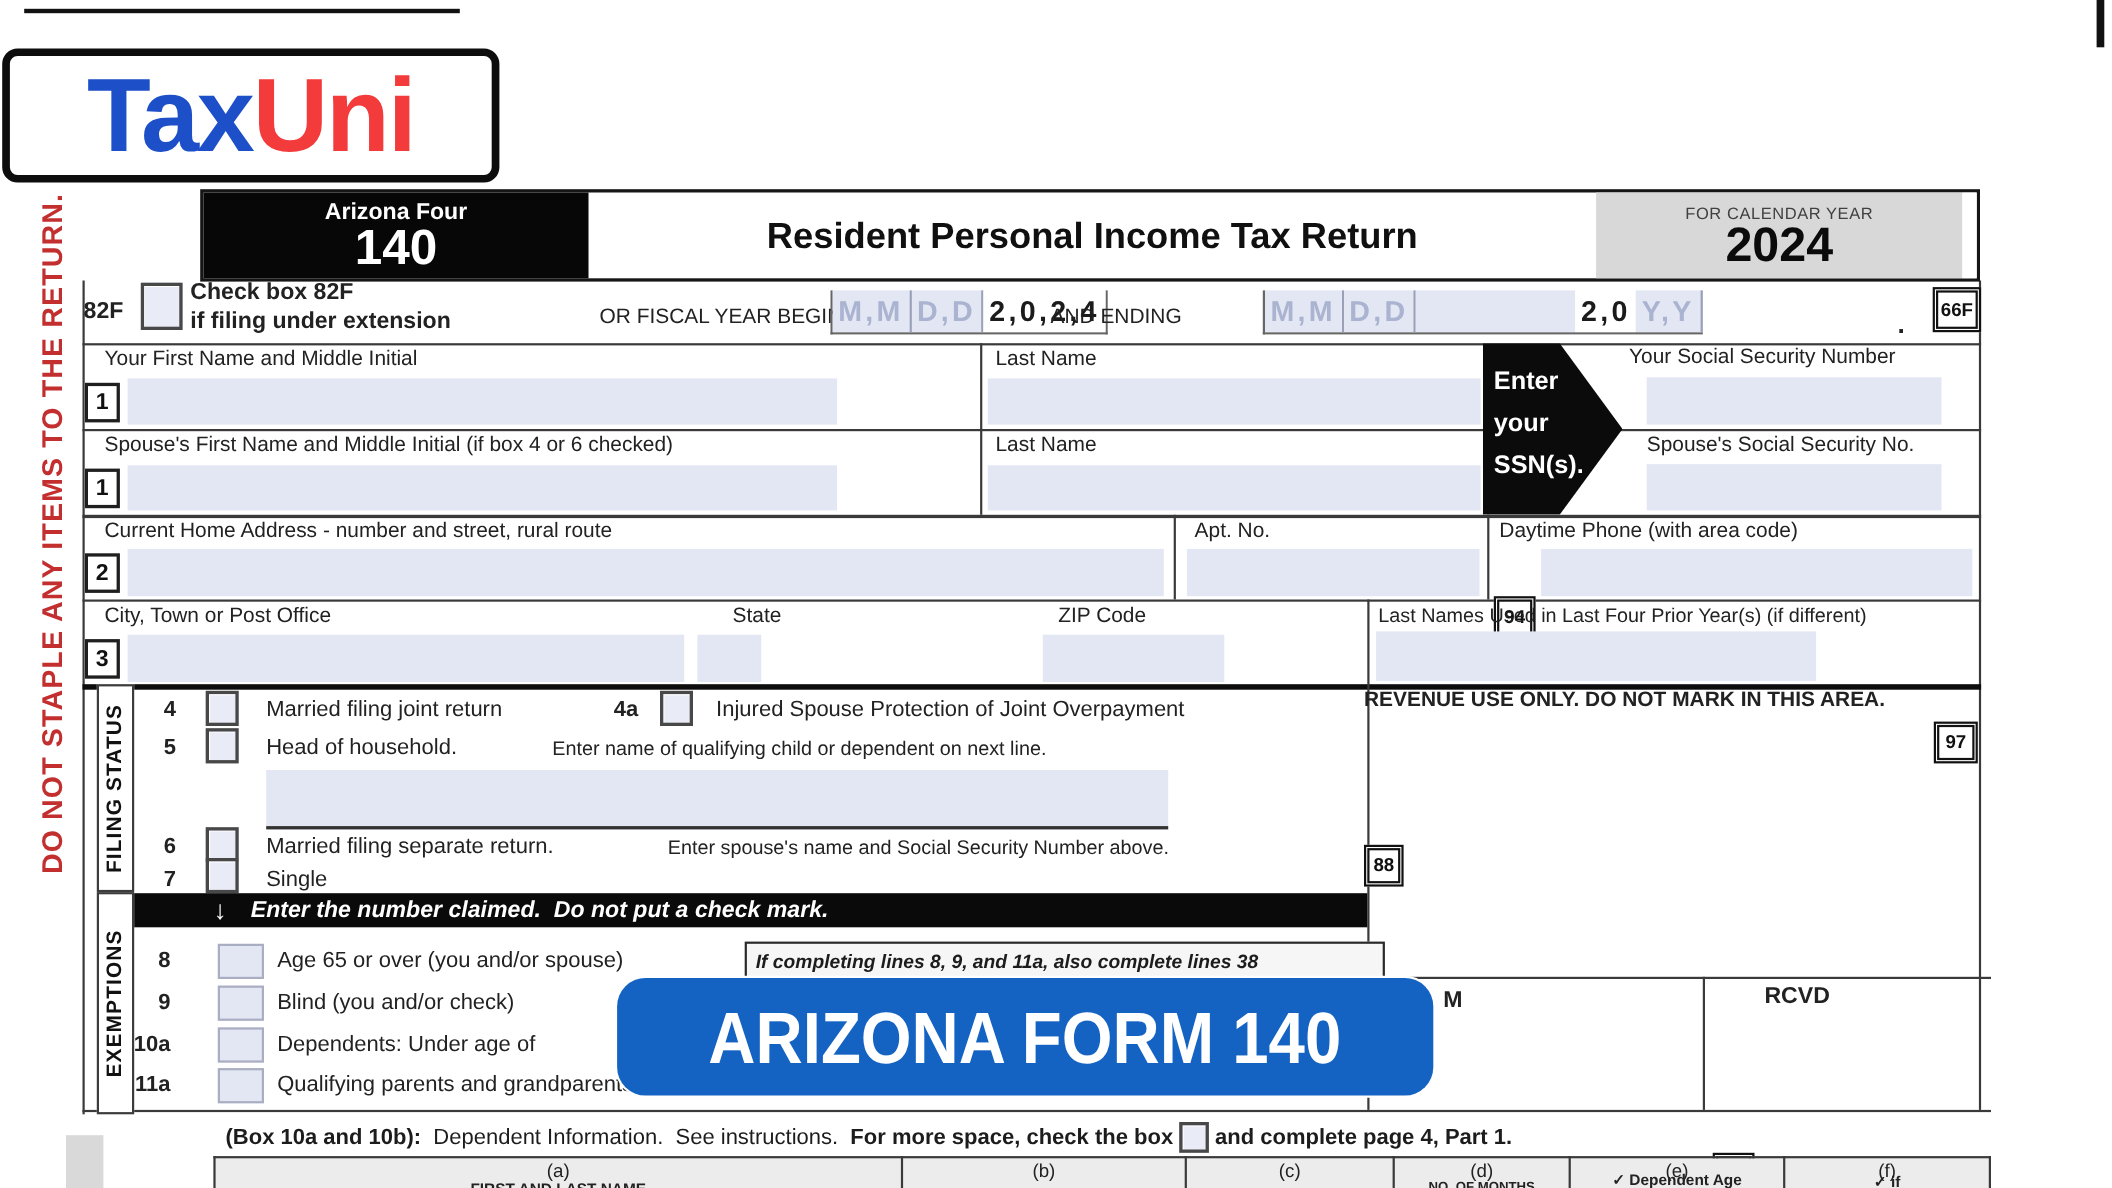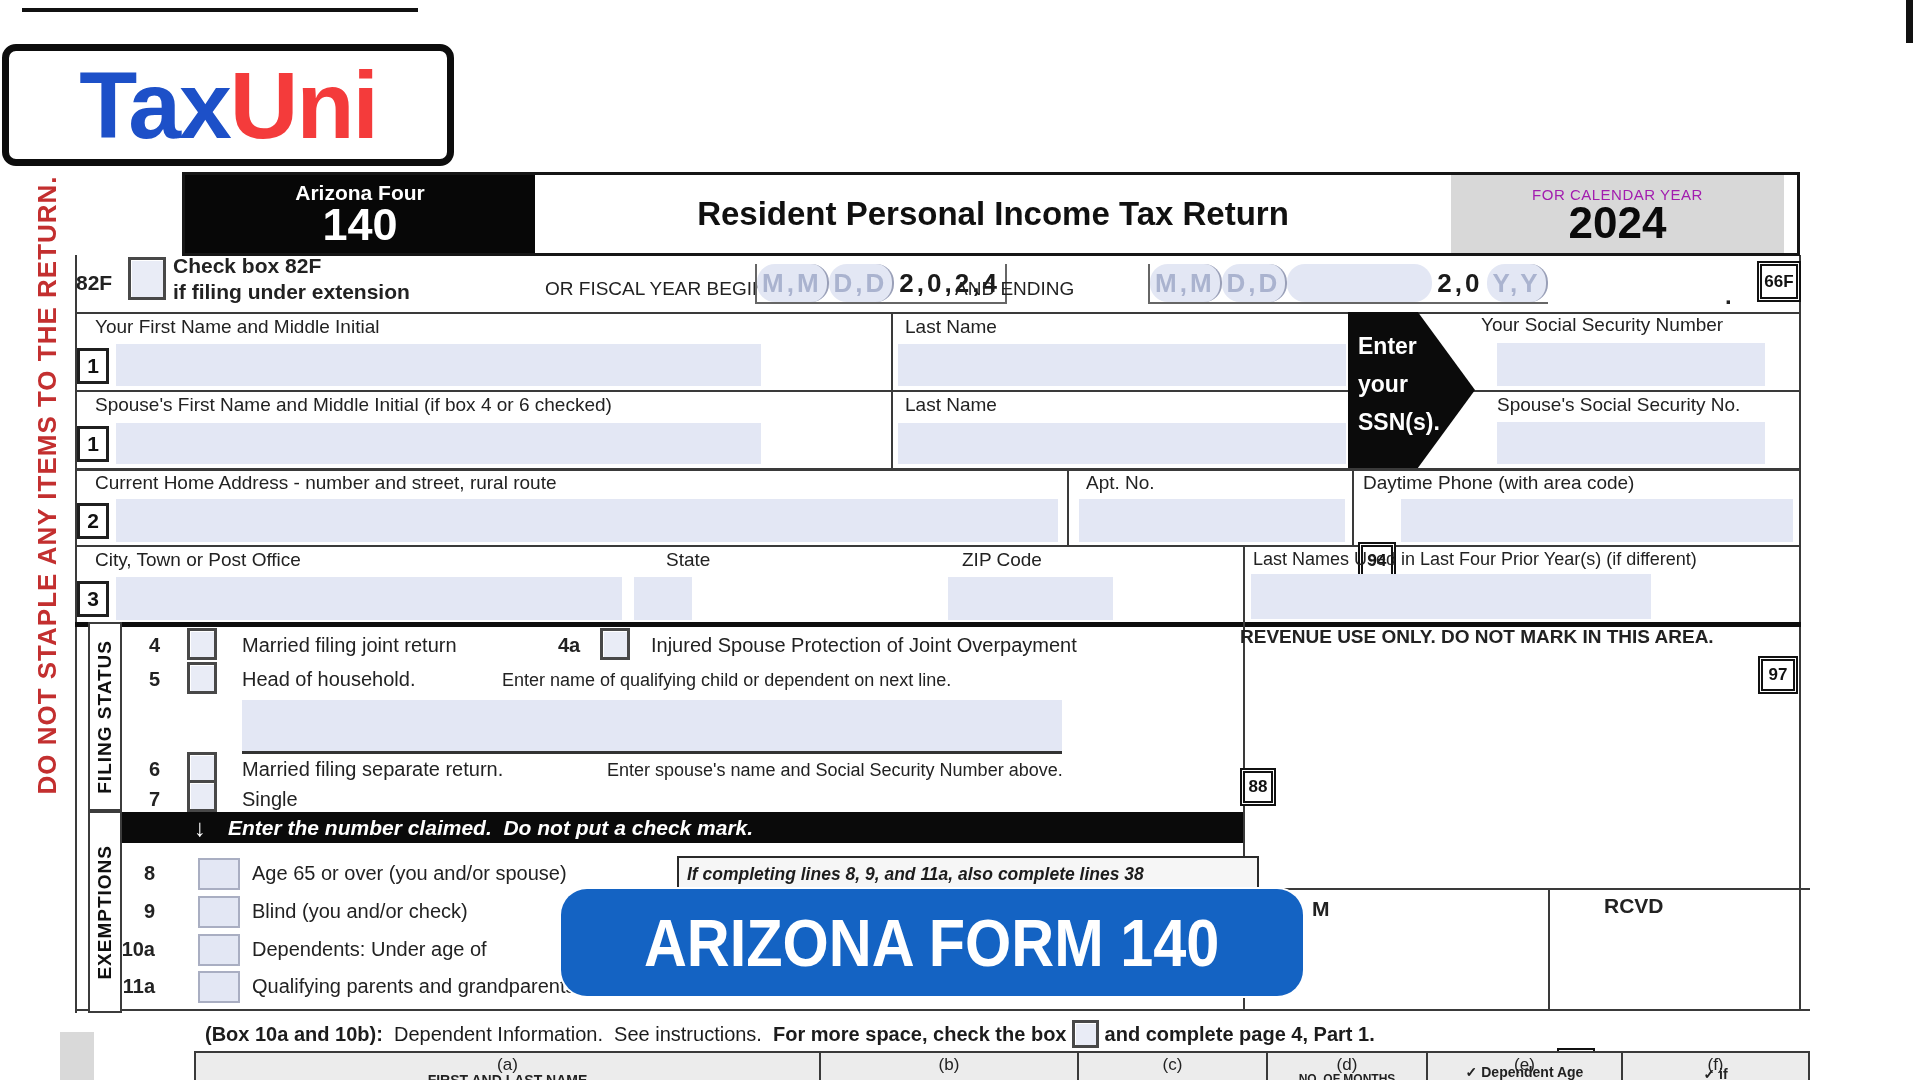--- a/index.html
+++ b/index.html
@@ -31,21 +31,21 @@
   .exbox { border:2px solid #a9aec2; background:#e3e7f4; }
   .vlabel {
     border:2px solid #3c3c3c; background:#fff; display:flex; align-items:center; justify-content:center;
   }
   .vlabel span {
     writing-mode:vertical-rl; transform:rotate(180deg); font-weight:bold; font-size:20px;
     letter-spacing:1px; color:#111; white-space:nowrap;
   }
   .df { display:flex; align-items:stretch; border-bottom:2px solid #666; height:40px; }
   .df .seg { display:flex; align-items:center; padding:0 5px; font-weight:bold; font-size:26px; letter-spacing:3px; }
-  .df .gray { color:#aab3cf; background:#e3e7f4;border-radius:18px; }
+  .df .gray { color:#aab3cf; background:#e3e7f4; }
   .df .dark { color:#1b1b1b; background:#ffffff; }
   .sep { border-right:2px solid #9aa0b8; }
   .arrowblock {
     background:#0b0b0b; color:#fff; clip-path:polygon(0 0,55% 0,100% 50%,55% 100%,0 100%);
     padding:16px 0 0 10px; font-weight:bold; font-size:23px; line-height:1.65;
   }
   .banner {
     background:#1463c3; border-radius:26px; box-shadow:0 0 0 2px #ffffff;
     display:flex; align-items:center; justify-content:center;
   }
@@ -90,21 +90,21 @@
 
   <div class="abs" style="left:182px;top:172px;width:1618px;height:84px;border:3px solid #161616;display:flex;">
     <div style="width:350px;background:#070707;color:#fff;display:flex;flex-direction:column;align-items:center;justify-content:center;">
       <span style="font-weight:bold;font-size:21px;line-height:1.1;">Arizona Four</span>
       <span style="font-weight:bold;font-size:45px;line-height:0.95;">140</span>
     </div>
     <div style="flex:1;display:flex;align-items:center;justify-content:center;">
       <span style="font-weight:bold;font-size:33px;color:#101010;">Resident Personal Income Tax Return</span>
     </div>
     <div style="width:333px;background:#d8d8d8;display:flex;flex-direction:column;align-items:center;justify-content:center;">
-      <span style="font-size:15px;letter-spacing:0.5px;color:#a21caf;">FOR CALENDAR YEAR</span>
+      <span style="font-size:15px;letter-spacing:0.5px;color:#404040;">FOR CALENDAR YEAR</span>
       <span style="font-weight:bold;font-size:44px;line-height:0.9;color:#0b0b0b;">2024</span>
     </div>
     <div style="width:13px;background:#fff;"></div>
   </div>
 
   <div class="abs lab b" style="left:76px;top:271px;font-size:21px;">82F</div>
   <div class="abs cb" style="left:128px;top:257px;width:38px;height:43px;"></div>
   <div class="abs lab b" style="left:173px;top:254px;font-size:21px;">Check box 82F</div>
   <div class="abs lab b" style="left:173px;top:280px;font-size:21px;">if filing under extension</div>
 

